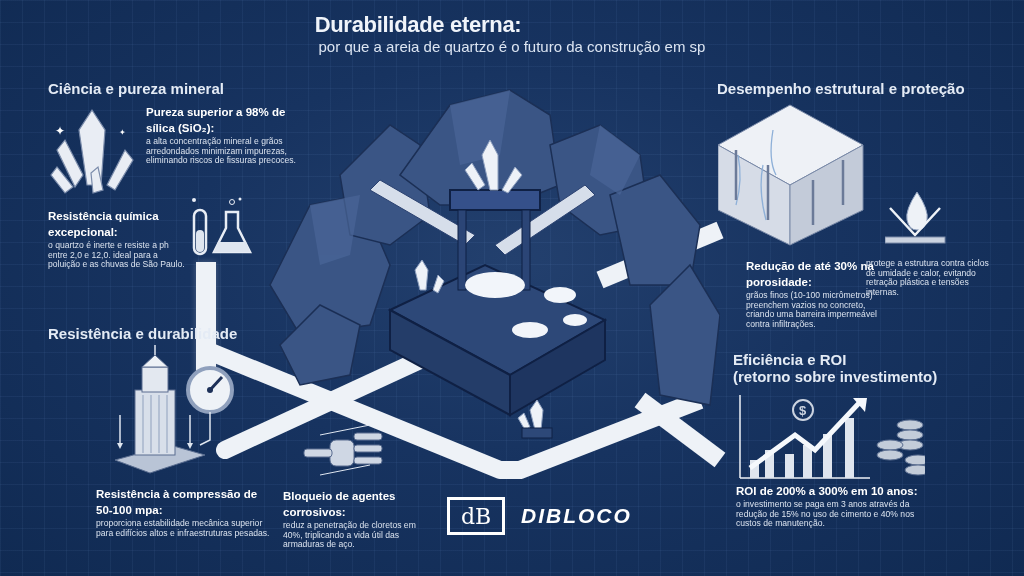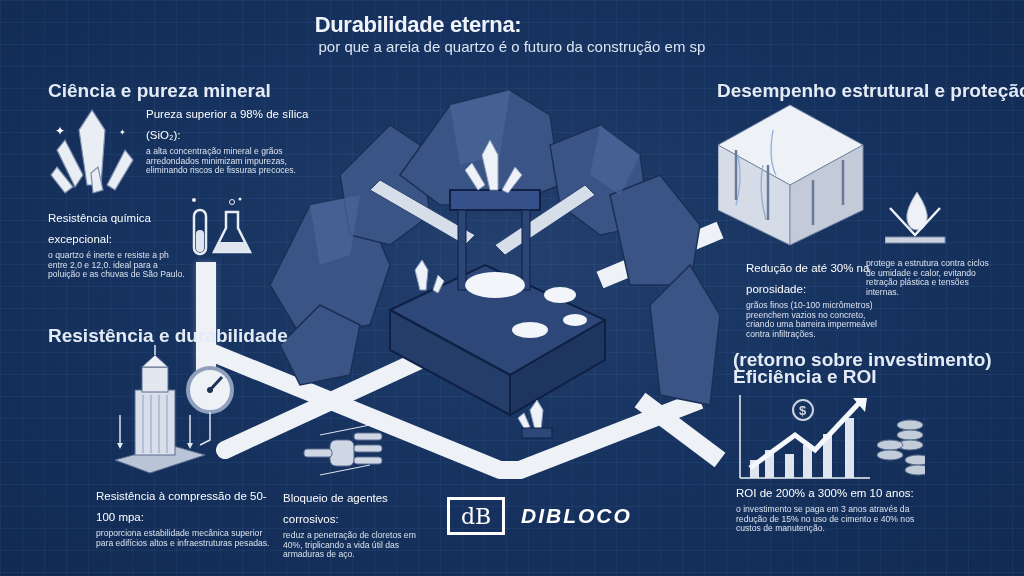--- a/index.html
+++ b/index.html
@@ -19,22 +19,22 @@
   }
   .abs { position: absolute; }
   .title {
     left: 0; width: 836px; top: 12px; text-align: center;
     font-size: 22px; font-weight: bold; color: #f0f4fa; letter-spacing: -0.3px;
   }
   .subtitle {
     left: 0; width: 1024px; top: 38px; text-align: center;
     font-size: 15px; color: #dce5f2;
   }
-  .sec-title { font-size: 19px; font-weight: bold; color: #e4ebf5; white-space: nowrap; }
-  .item-head { font-size: 11.5px; font-weight: normal; color: #ffffff; line-height: 21px; }
+  .sec-title { font-size: 15px; font-weight: bold; color: #e4ebf5; white-space: nowrap; }
+  .item-head { font-size: 11.5px; font-weight: bold; color: #ffffff; line-height: 16px; }
   .item-body { font-size: 8.6px; color: #dbe3ef; line-height: 9.6px; margin-top: 1px; }
   .road {
     position: absolute; background: #eef2f7;
     box-shadow: 0 0 6px rgba(255,255,255,0.25);
   }
   .logo-box {
     width: 58px; height: 38px; border: 3px solid #fff;
     display: flex; align-items: center; justify-content: center;
   }
   .logo-text {
@@ -220,22 +220,22 @@
 <div class="abs" style="left:746px; top:258px; width:145px;">
   <div class="item-head">Redução de até 30% na porosidade:</div>
   <div class="item-body">grãos finos (10-100 micrômetros) preenchem vazios no concreto, criando uma barreira impermeável contra infiltrações.</div>
 </div>
 
 <div class="abs" style="left:866px; top:258px; width:130px;">
   <div class="item-body">protege a estrutura contra ciclos de umidade e calor, evitando retração plástica e tensões internas.</div>
 </div>
 
 <div class="abs sec-title" style="left:733px; top:351px; line-height:17px;">
+  <div>Eficiência e ROI</div>
   <div>(retorno sobre investimento)</div>
-  <div>Eficiência e ROI</div>
 </div>
 
 <svg class="abs" style="left:735px;top:390px" width="190" height="92">
   <line x1="5" y1="88" x2="5" y2="5" stroke="#eef2f7" stroke-width="1.5"></line>
   <line x1="5" y1="88" x2="135" y2="88" stroke="#eef2f7" stroke-width="1.5"></line>
   <g fill="#dfe5ee">
     <rect x="15" y="70" width="9" height="18"></rect>
     <rect x="30" y="60" width="9" height="28"></rect>
     <rect x="50" y="64" width="9" height="24"></rect>
     <rect x="68" y="55" width="9" height="33"></rect>

